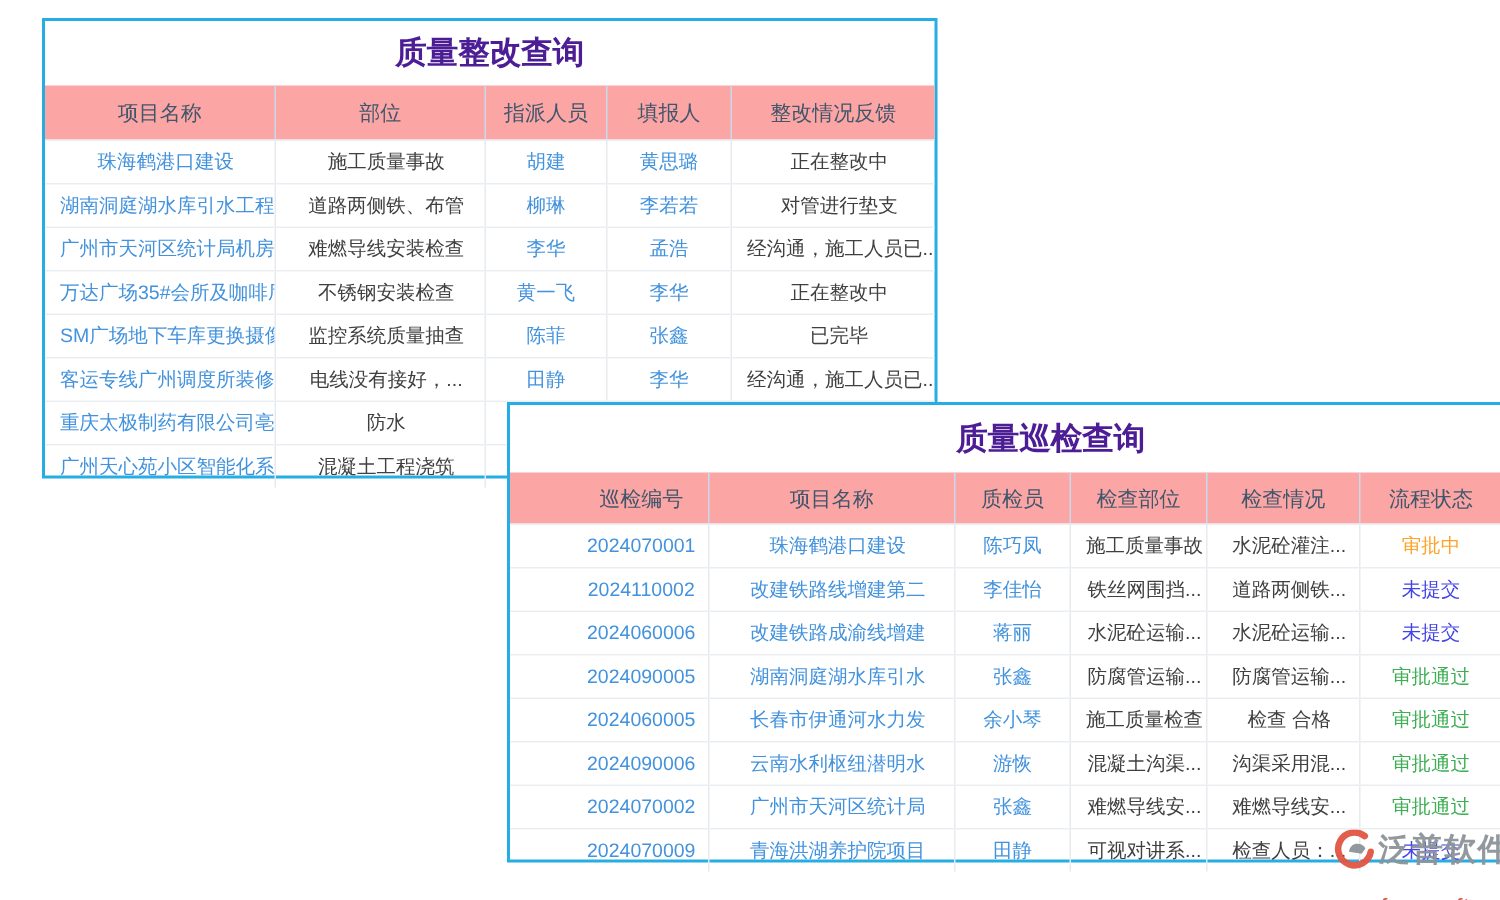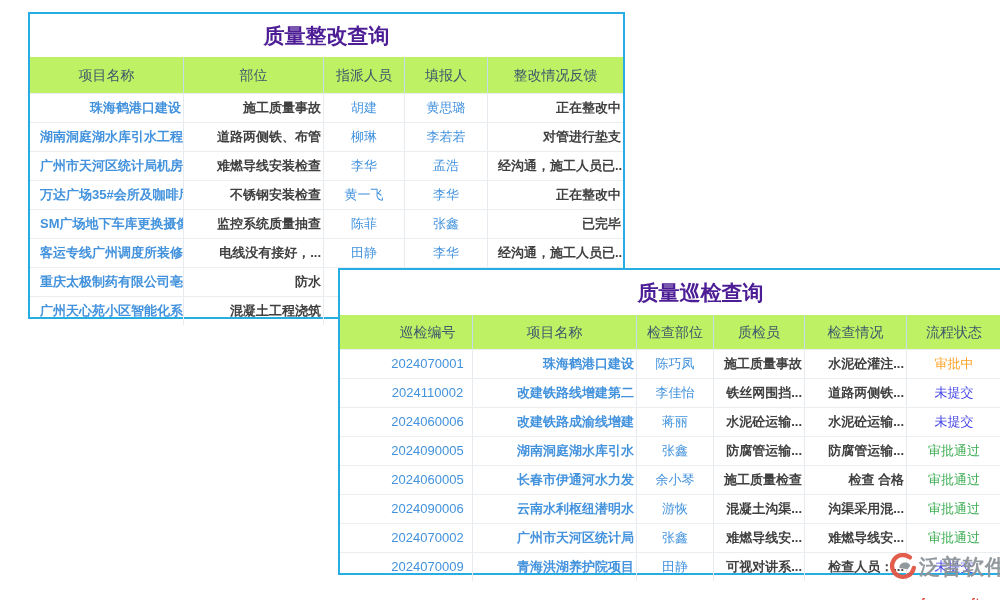--- a/index.html
+++ b/index.html
@@ -4,32 +4,32 @@
 <style>
   html,body{margin:0;padding:0;background:#fff;width:1000px;height:600px;overflow:hidden;
     font-family:"Liberation Sans", sans-serif;}
   .stage{position:relative;width:1000px;height:600px;background:#fff;}
   .panel{position:absolute;background:#fff;border:2px solid #25ade4;box-sizing:border-box;}
   #panel-rect{left:28px;top:12px;width:597px;height:307px;}
   #panel-insp{left:338px;top:268px;width:725px;height:307px;}
   .panel-title{text-align:center;font-weight:bold;color:#4c1d95;font-size:21px;}
   #panel-rect .panel-title{height:43px;line-height:43px;}
   #panel-insp .panel-title{height:45px;line-height:45px;}
-  .ghead{display:grid;background:#bef264;color:#40566b;font-size:14px;}
+  .ghead{display:grid;background:#fca5a5;color:#40566b;font-size:14px;}
   #panel-rect .ghead{height:36px;line-height:36px;}
   #panel-insp .ghead{height:34px;line-height:34px;}
   .ghead .c{border-left:1px solid #c6dcee;}
   .ghead .c:first-child{border-left:none;}
   .row{display:grid;height:28px;line-height:27px;border-top:1px solid #ebeef1;font-size:13px;color:#404040;}
   .row .c{border-left:1px solid #e7eaee;}
   .row .c:first-child{border-left:none;}
   #panel-rect .ghead,#panel-rect .row{grid-template-columns:153px 140px 81px 83px 136px;}
   #panel-insp .ghead,#panel-insp .row{grid-template-columns:89px 164px 77px 91px 102px 95px;padding-left:43px;}
   .c{box-sizing:border-box;text-align:center;white-space:nowrap;overflow:hidden;}
-  .c.L{text-align:right;padding-left:10px;padding-right:2px;font-weight:bold;}
+  .c.L{text-align:center;padding-left:10px;padding-right:2px;}
   .blue{color:#4292dd;}
   .wm{position:absolute;left:888px;top:553px;z-index:10;opacity:.95;}
   .wm-top{display:flex;align-items:center;}
   .wm-brand{font-size:21px;font-weight:bold;color:#8d9499;letter-spacing:1px;line-height:28px;}
   .wm-url{font-size:12px;font-weight:bold;color:#e0483c;text-align:center;margin-top:15px;letter-spacing:.5px;}
 </style>
 </head>
 <body>
 
 <div class="stage">
@@ -99,22 +99,22 @@
       <div class="c blue"></div>
       <div class="c L"></div>
     </div>
   </section>
 
   <section class="panel" id="panel-insp">
     <div class="panel-title">质量巡检查询</div>
     <div class="ghead">
       <div class="c">巡检编号</div>
       <div class="c">项目名称</div>
+      <div class="c">质检员</div>
       <div class="c">检查部位</div>
-      <div class="c">质检员</div>
       <div class="c">检查情况</div>
       <div class="c">流程状态</div>
     </div>
     <div class="row">
       <div class="c blue">2024070001</div>
       <div class="c L blue">珠海鹤港口建设</div>
       <div class="c blue">陈巧凤</div>
       <div class="c L">施工质量事故</div>
       <div class="c L">水泥砼灌注...</div>
       <div class="c" style="color: rgb(255, 162, 38);">审批中</div>

